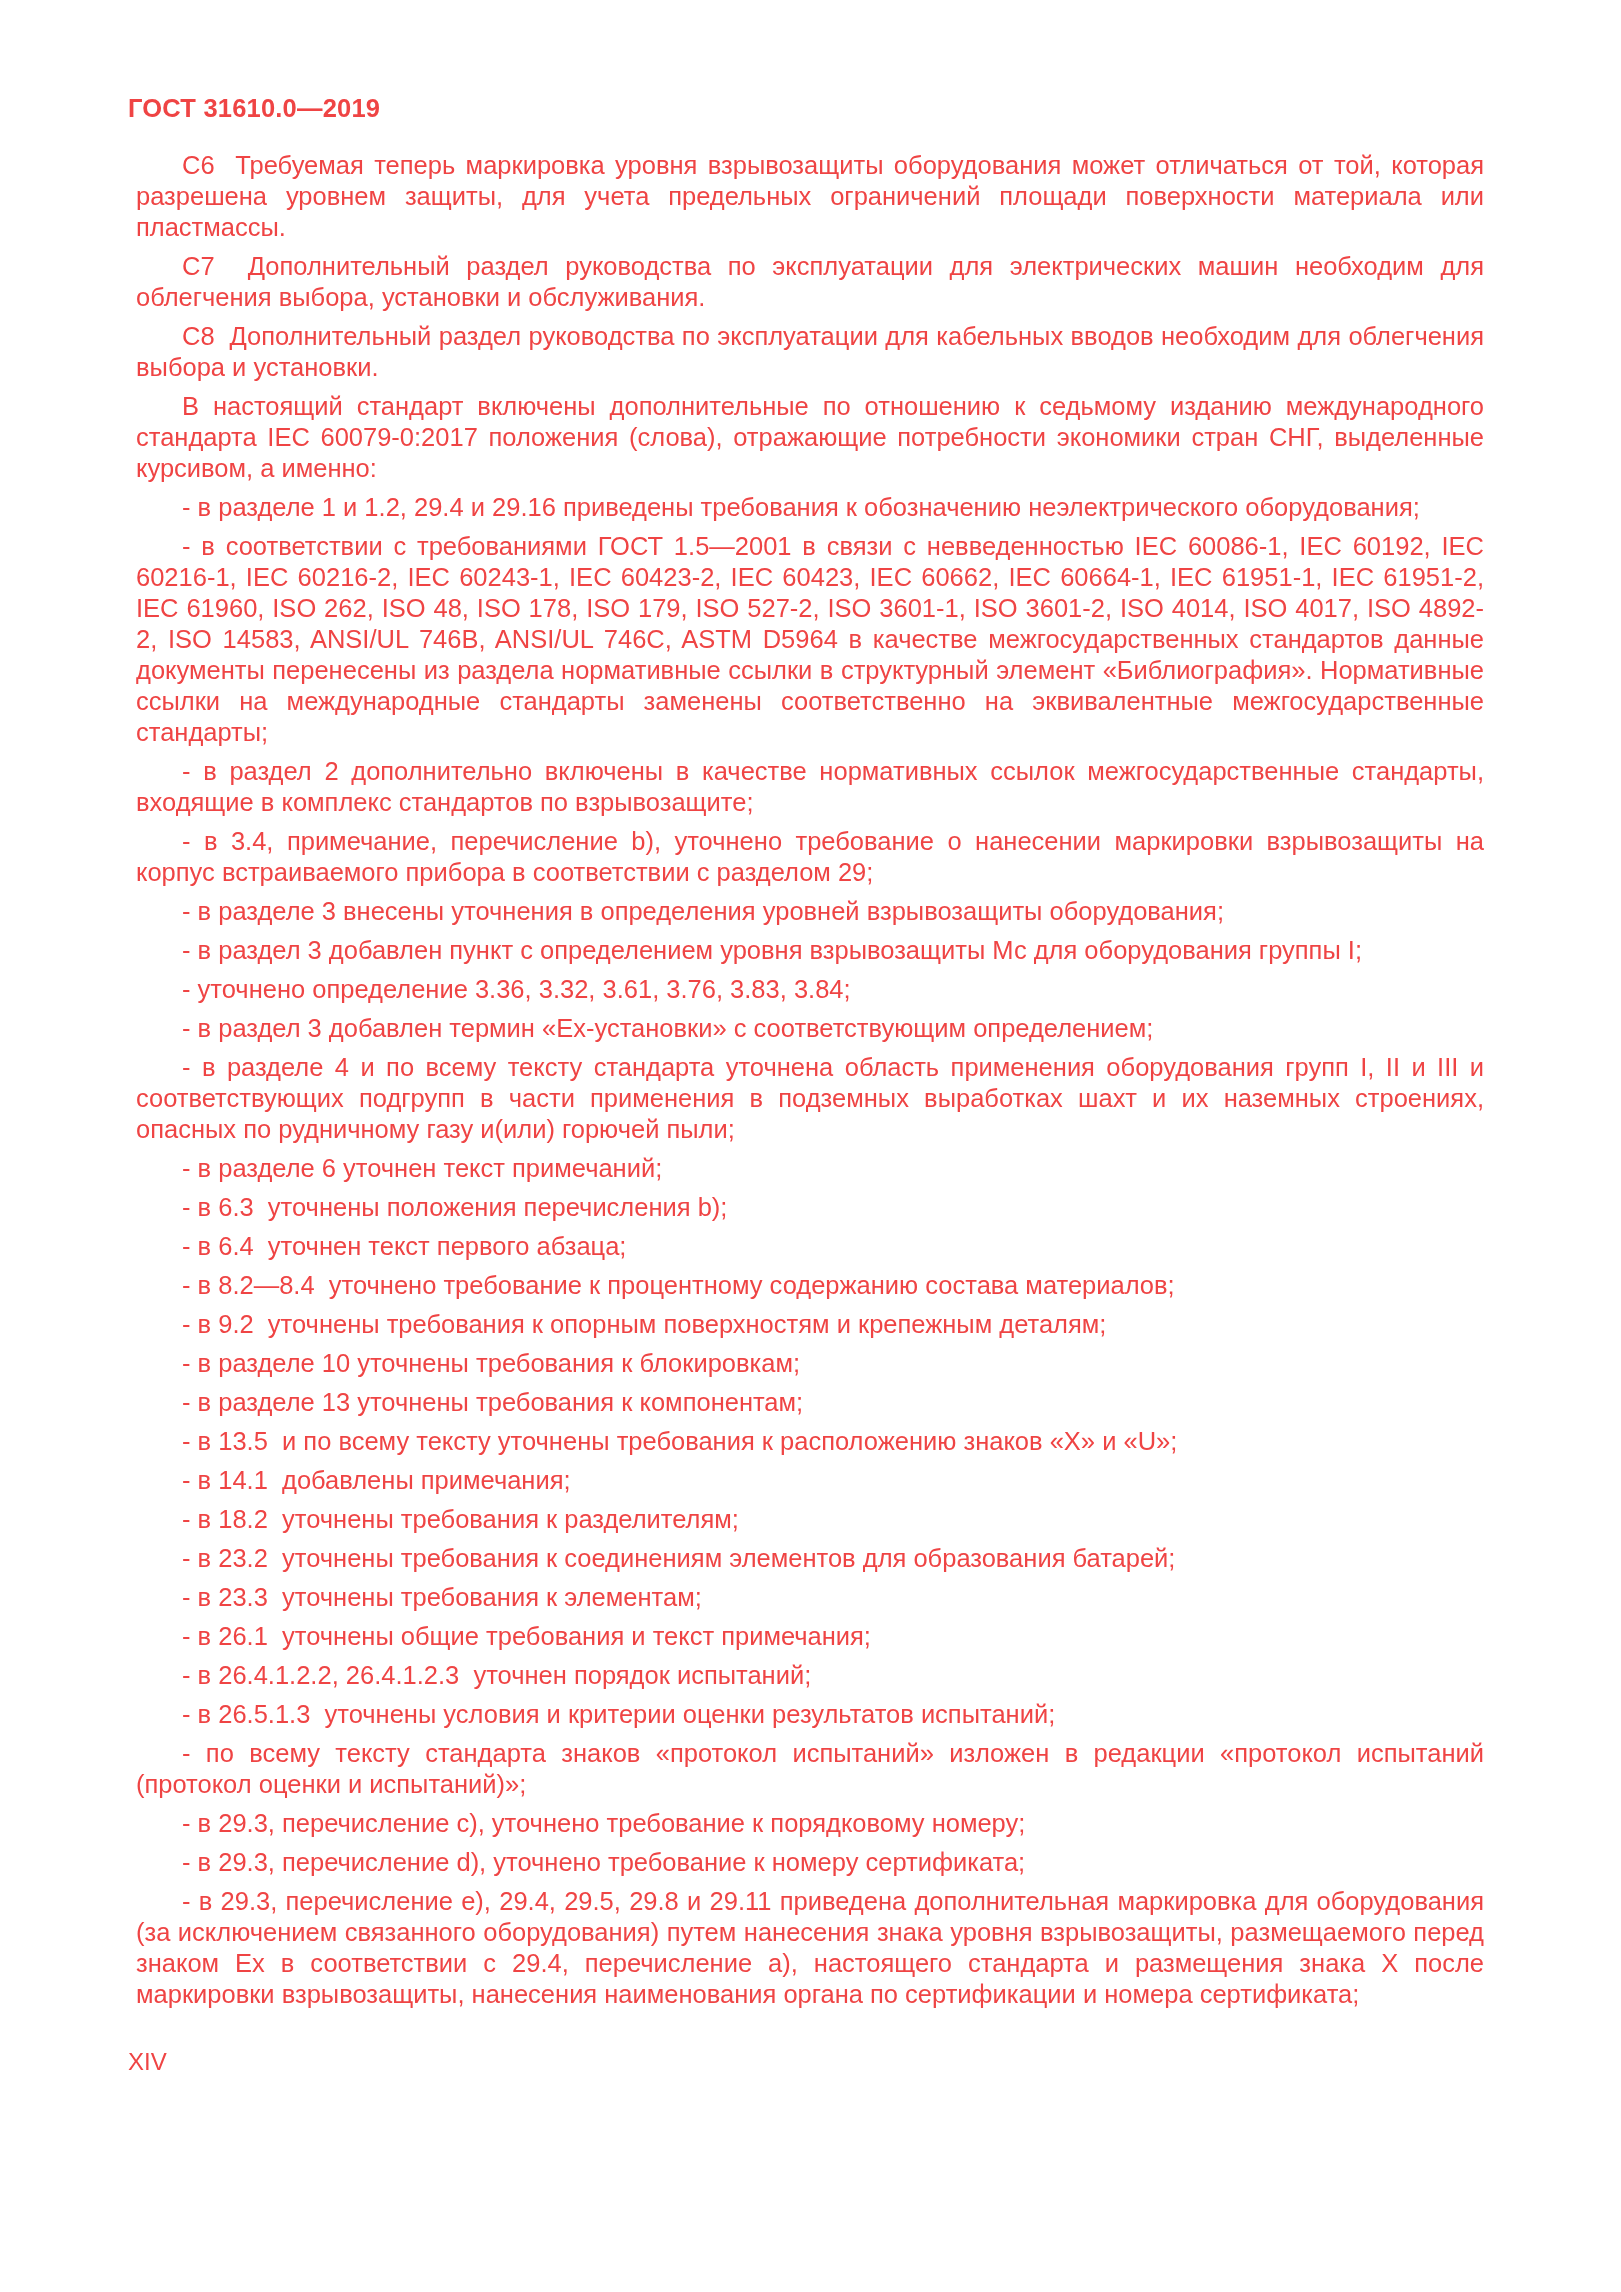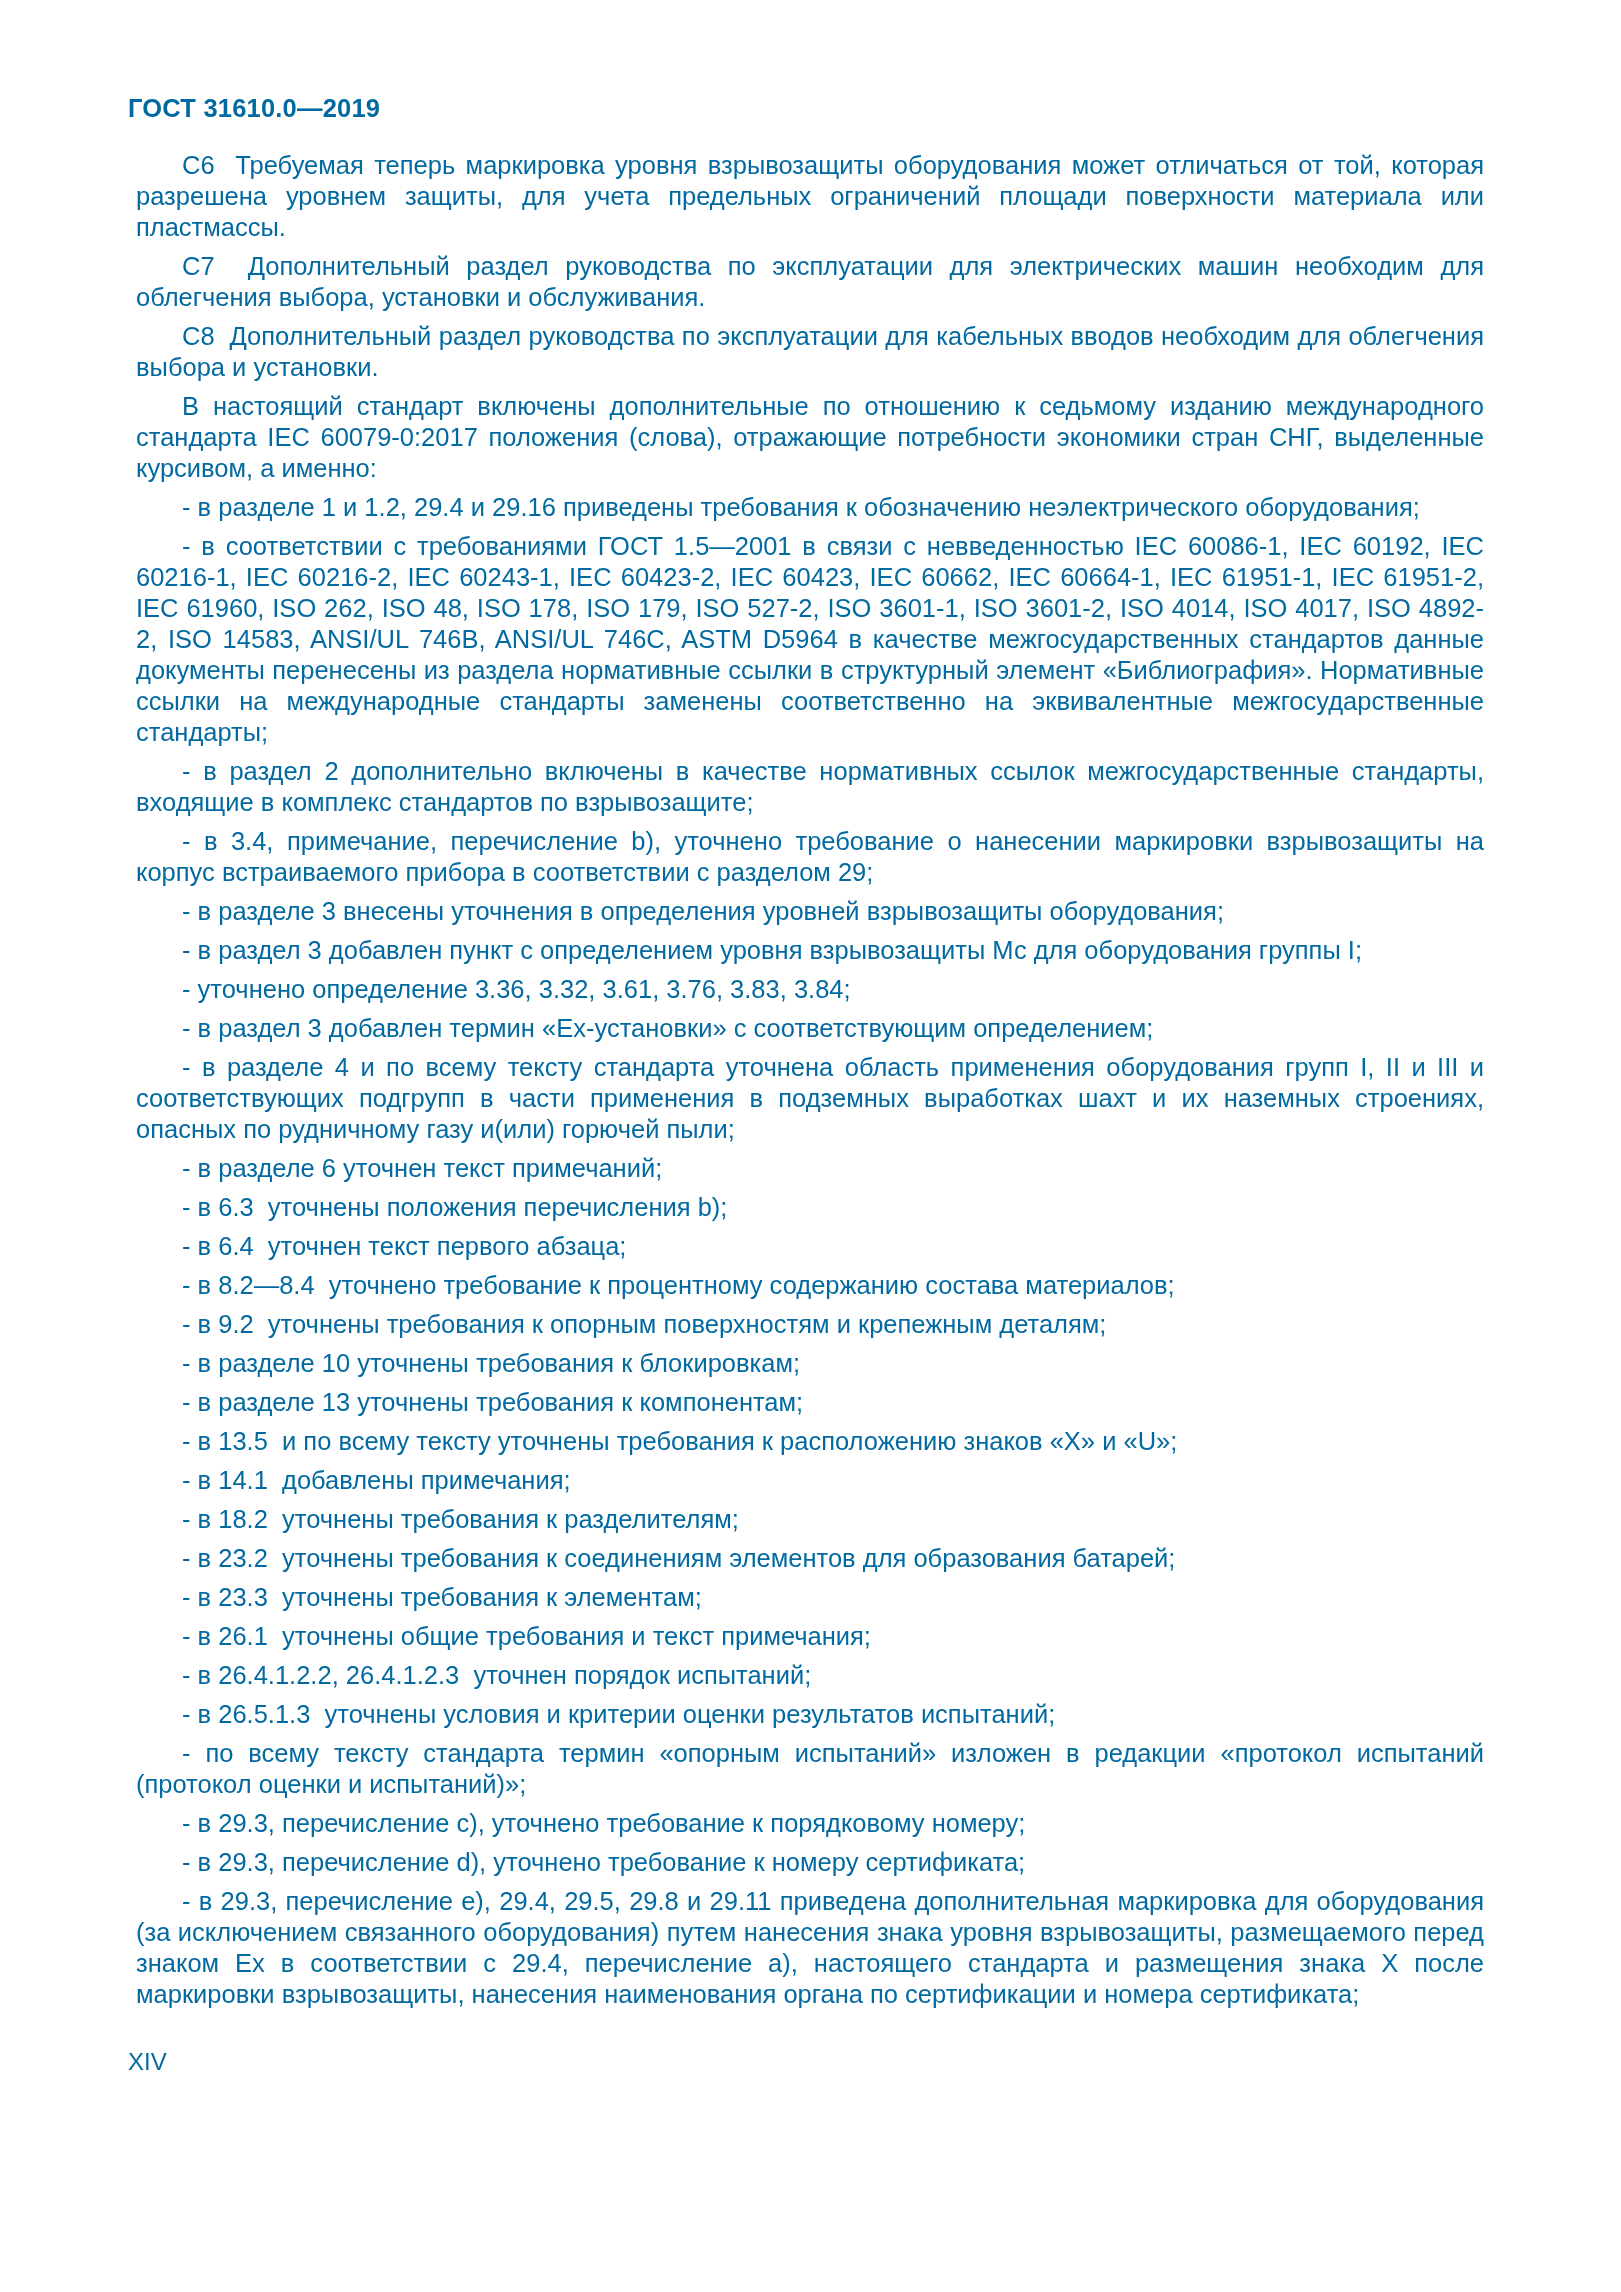--- a/index.html
+++ b/index.html
@@ -8,21 +8,21 @@
     padding: 0;
     background: #ffffff;
   }
   .page {
     position: relative;
     width: 1621px;
     height: 2270px;
     background: #ffffff;
     overflow: hidden;
     font-family: "Liberation Sans", sans-serif;
-    color: #0369a1;
+    color: #ef4444;
     box-sizing: border-box;
   }
   .page-inner {
     position: absolute;
     left: 128px;
     top: 94px;
     width: 1364px;
   }
   .doc-header {
     font-weight: bold;
@@ -80,21 +80,21 @@
         <p><span>- в разделе 10 уточнены требования к блокировкам;</span></p>
         <p><span>- в разделе 13 уточнены требования к компонентам;</span></p>
         <p><span>- в 13.5&nbsp; и по всему тексту уточнены требования к расположению знаков «X» и «U»;</span></p>
         <p><span>- в 14.1&nbsp; добавлены примечания;</span></p>
         <p><span>- в 18.2&nbsp; уточнены требования к разделителям;</span></p>
         <p><span>- в 23.2&nbsp; уточнены требования к соединениям элементов для образования батарей;</span></p>
         <p><span>- в 23.3&nbsp; уточнены требования к элементам;</span></p>
         <p><span>- в 26.1&nbsp; уточнены общие требования и текст примечания;</span></p>
         <p><span>- в 26.4.1.2.2, 26.4.1.2.3&nbsp; уточнен порядок испытаний;</span></p>
         <p><span>- в 26.5.1.3&nbsp; уточнены условия и критерии оценки результатов испытаний;</span></p>
-        <p><span>- по всему тексту стандарта термин «опорным испытаний» изложен в редакции «протокол испытаний (протокол оценки и испытаний)»;</span></p>
+        <p><span>- по всему тексту стандарта знаков «протокол испытаний» изложен в редакции «протокол испытаний (протокол оценки и испытаний)»;</span></p>
         <p><span>- в 29.3, перечисление c), уточнено требование к порядковому номеру;</span></p>
         <p><span>- в 29.3, перечисление d), уточнено требование к номеру сертификата;</span></p>
         <p><span>- в 29.3, перечисление e), 29.4, 29.5, 29.8 и 29.11 приведена дополнительная маркировка для оборудования (за исключением связанного оборудования) путем нанесения знака уровня взрывозащиты, размещаемого перед знаком Ex в соответствии с 29.4, перечисление а), настоящего стандарта и размещения знака X после маркировки взрывозащиты, нанесения наименования органа по сертификации и номера сертификата;</span></p>
       </div>
     <div class="doc-footer">XIV</div>
   </div>
 </div>
 
 
 </body></html>

